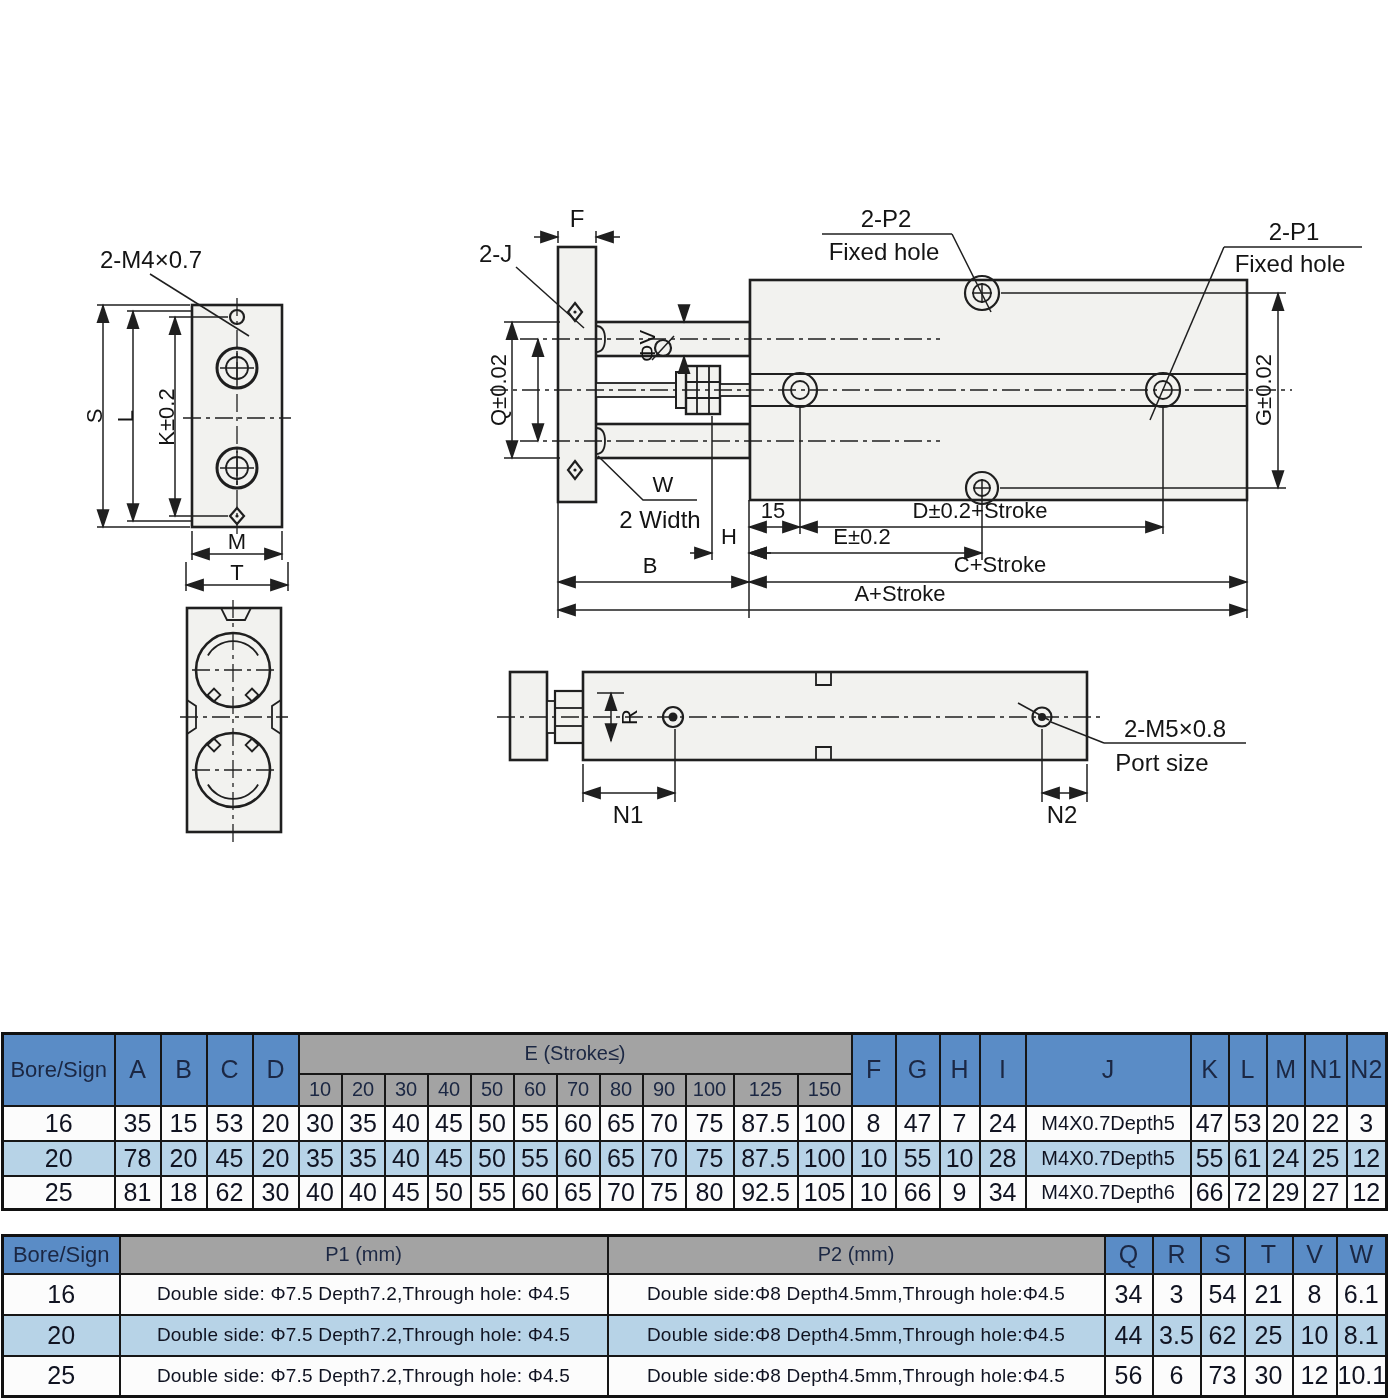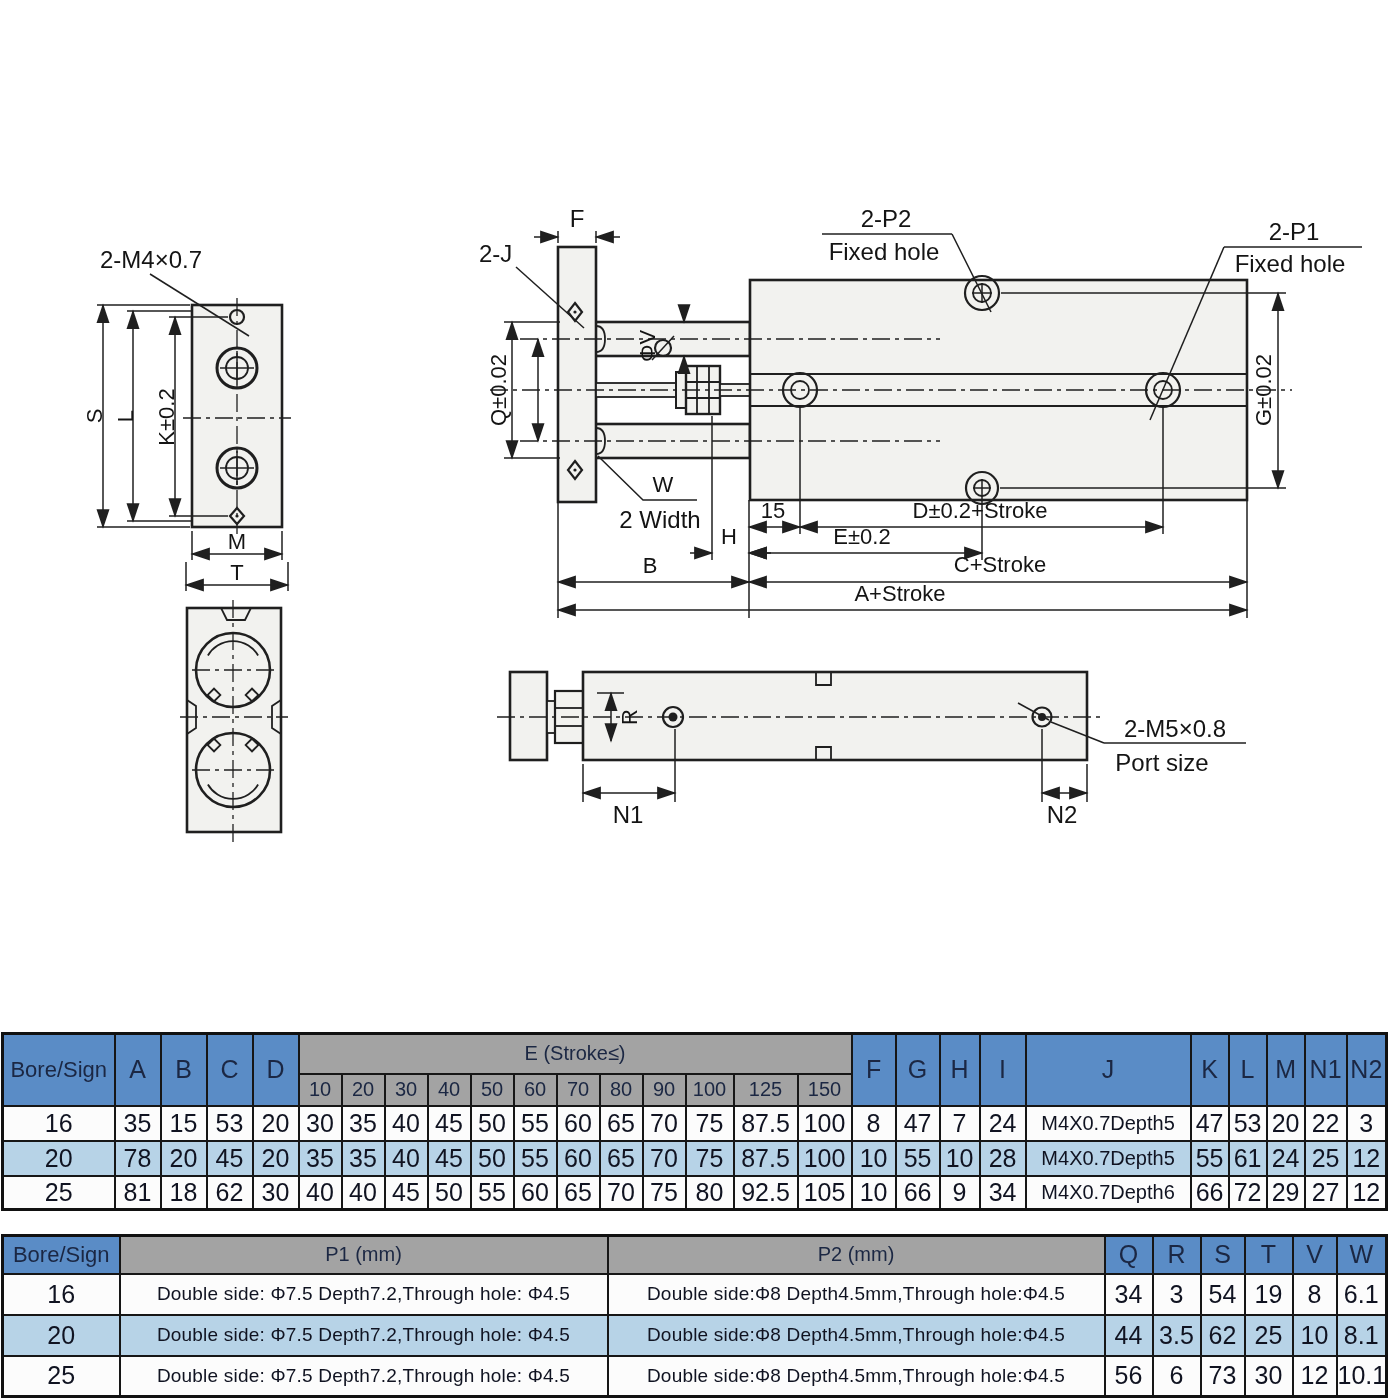--- a/index.html
+++ b/index.html
@@ -447,21 +447,21 @@
     <th class="hd">V</th>
     <th class="hd">W</th>
   </tr>
   <tr style="height:41px">
     <td class="num">16</td>
     <td class="ptxt">Double side: Φ7.5 Depth7.2,Through hole: Φ4.5</td>
     <td class="ptxt">Double side:Φ8 Depth4.5mm,Through hole:Φ4.5</td>
     <td class="num">34</td>
     <td class="num">3</td>
     <td class="num">54</td>
-    <td class="num">19</td>
+    <td class="num">21</td>
     <td class="num">8</td>
     <td class="num">6.1</td>
   </tr>
   <tr style="height:41px" class="alt">
     <td class="num">20</td>
     <td class="ptxt">Double side: Φ7.5 Depth7.2,Through hole: Φ4.5</td>
     <td class="ptxt">Double side:Φ8 Depth4.5mm,Through hole:Φ4.5</td>
     <td class="num">44</td>
     <td class="num">3.5</td>
     <td class="num">62</td>

